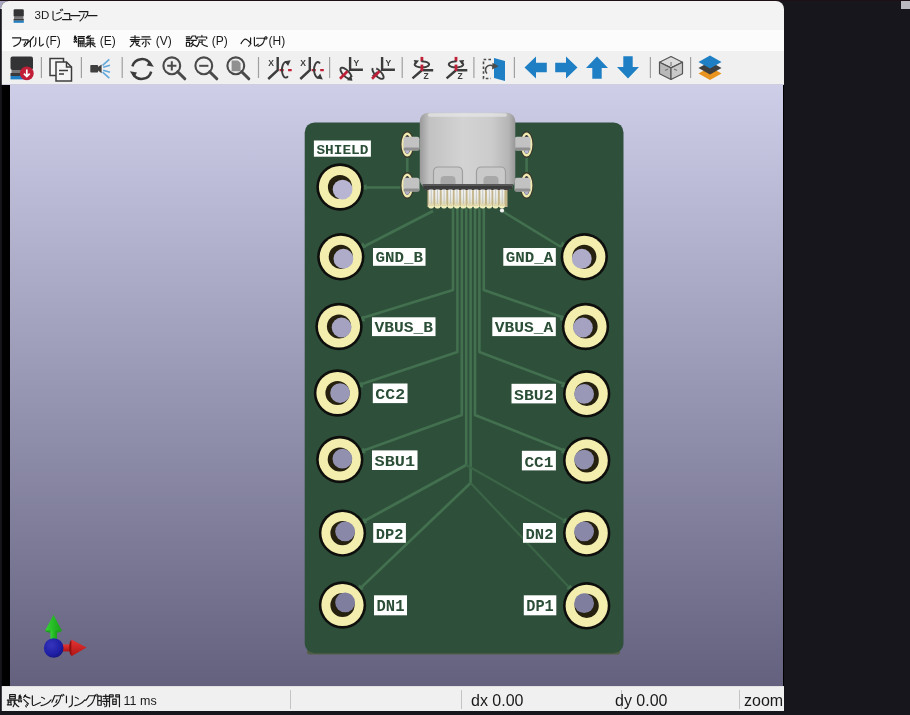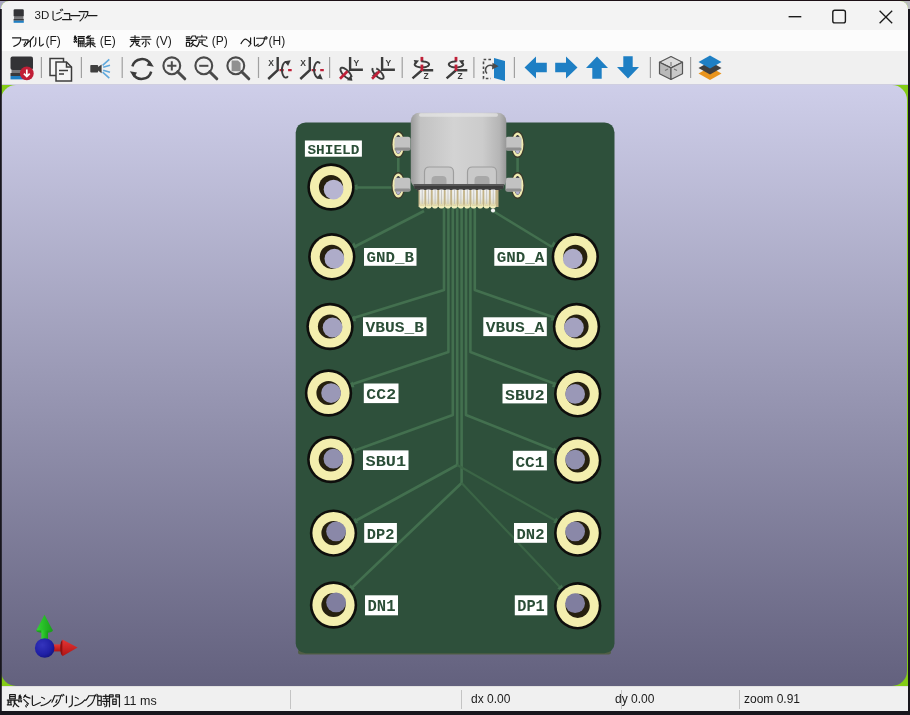--- a/index.html
+++ b/index.html
@@ -1,31 +1,31 @@
 <!DOCTYPE html>
 <html><head><meta charset="utf-8">
 <style>
   html,body{margin:0;padding:0;}
   body{width:910px;height:715px;background:#18161d;position:relative;overflow:hidden;-webkit-font-smoothing:antialiased;
        font-family:"Liberation Sans",sans-serif;}
   svg,.stxt{transform:translateZ(0);}
   #cornL,#cornR{position:absolute;top:0;width:9px;height:9px;background:#a9a6c2;z-index:0;}
   #cornL{left:0;} #cornR{right:0;background:#babac0;}
   #topline{position:absolute;left:0;top:0;width:910px;height:1px;background:#1d1016;z-index:3;}
-  #win{position:absolute;left:1px;top:1px;width:907px;height:710px;background:#84cc16;
+  #win{position:absolute;left:1px;top:1px;width:783px;height:710px;background:#000000;
        border-radius:8px 8px 0 0;overflow:hidden;z-index:1;}
   #titlebar{position:absolute;left:0;top:0;width:100%;height:29px;background:#f3f3f3;}
   #menubar{position:absolute;left:0;top:29px;width:100%;height:21px;background:#fcfcfc;}
   #toolbar{position:absolute;left:0;top:50px;width:100%;height:34px;background:#f0f0f0;border-bottom:1px solid #cfcee0;box-sizing:border-box;}
-  #viewport{position:absolute;left:0;top:84px;right:1px;height:601px;
-      background:linear-gradient(#cecee9,#63617e);border-radius:15px;}
+  #viewport{position:absolute;left:9px;top:84px;right:1px;height:601px;
+      background:linear-gradient(#cecee9,#63617e);}
   #statusbar{position:absolute;left:0;top:685px;width:100%;height:25px;background:#f0f0f0;
       border-top:1px solid #e2e2e2;box-sizing:border-box;}
   .ssep{position:absolute;top:3px;width:1px;height:19px;background:#c4c4c4;}
-  .stxt{position:absolute;top:5px;font-size:12px;color:#1a1a1a;}
+  .stxt{position:absolute;top:5px;font-size:16px;color:#1a1a1a;}
 </style></head>
 <body>
 <div id="cornL"></div>
 <div id="cornR"></div>
 <div id="win">
 
   <div id="titlebar">
     <svg width="908" height="29" style="position:absolute;left:0;top:0">
 
       <rect x="12.6" y="8.2" width="10.2" height="7.6" rx="1.2" fill="#333336"></rect>

